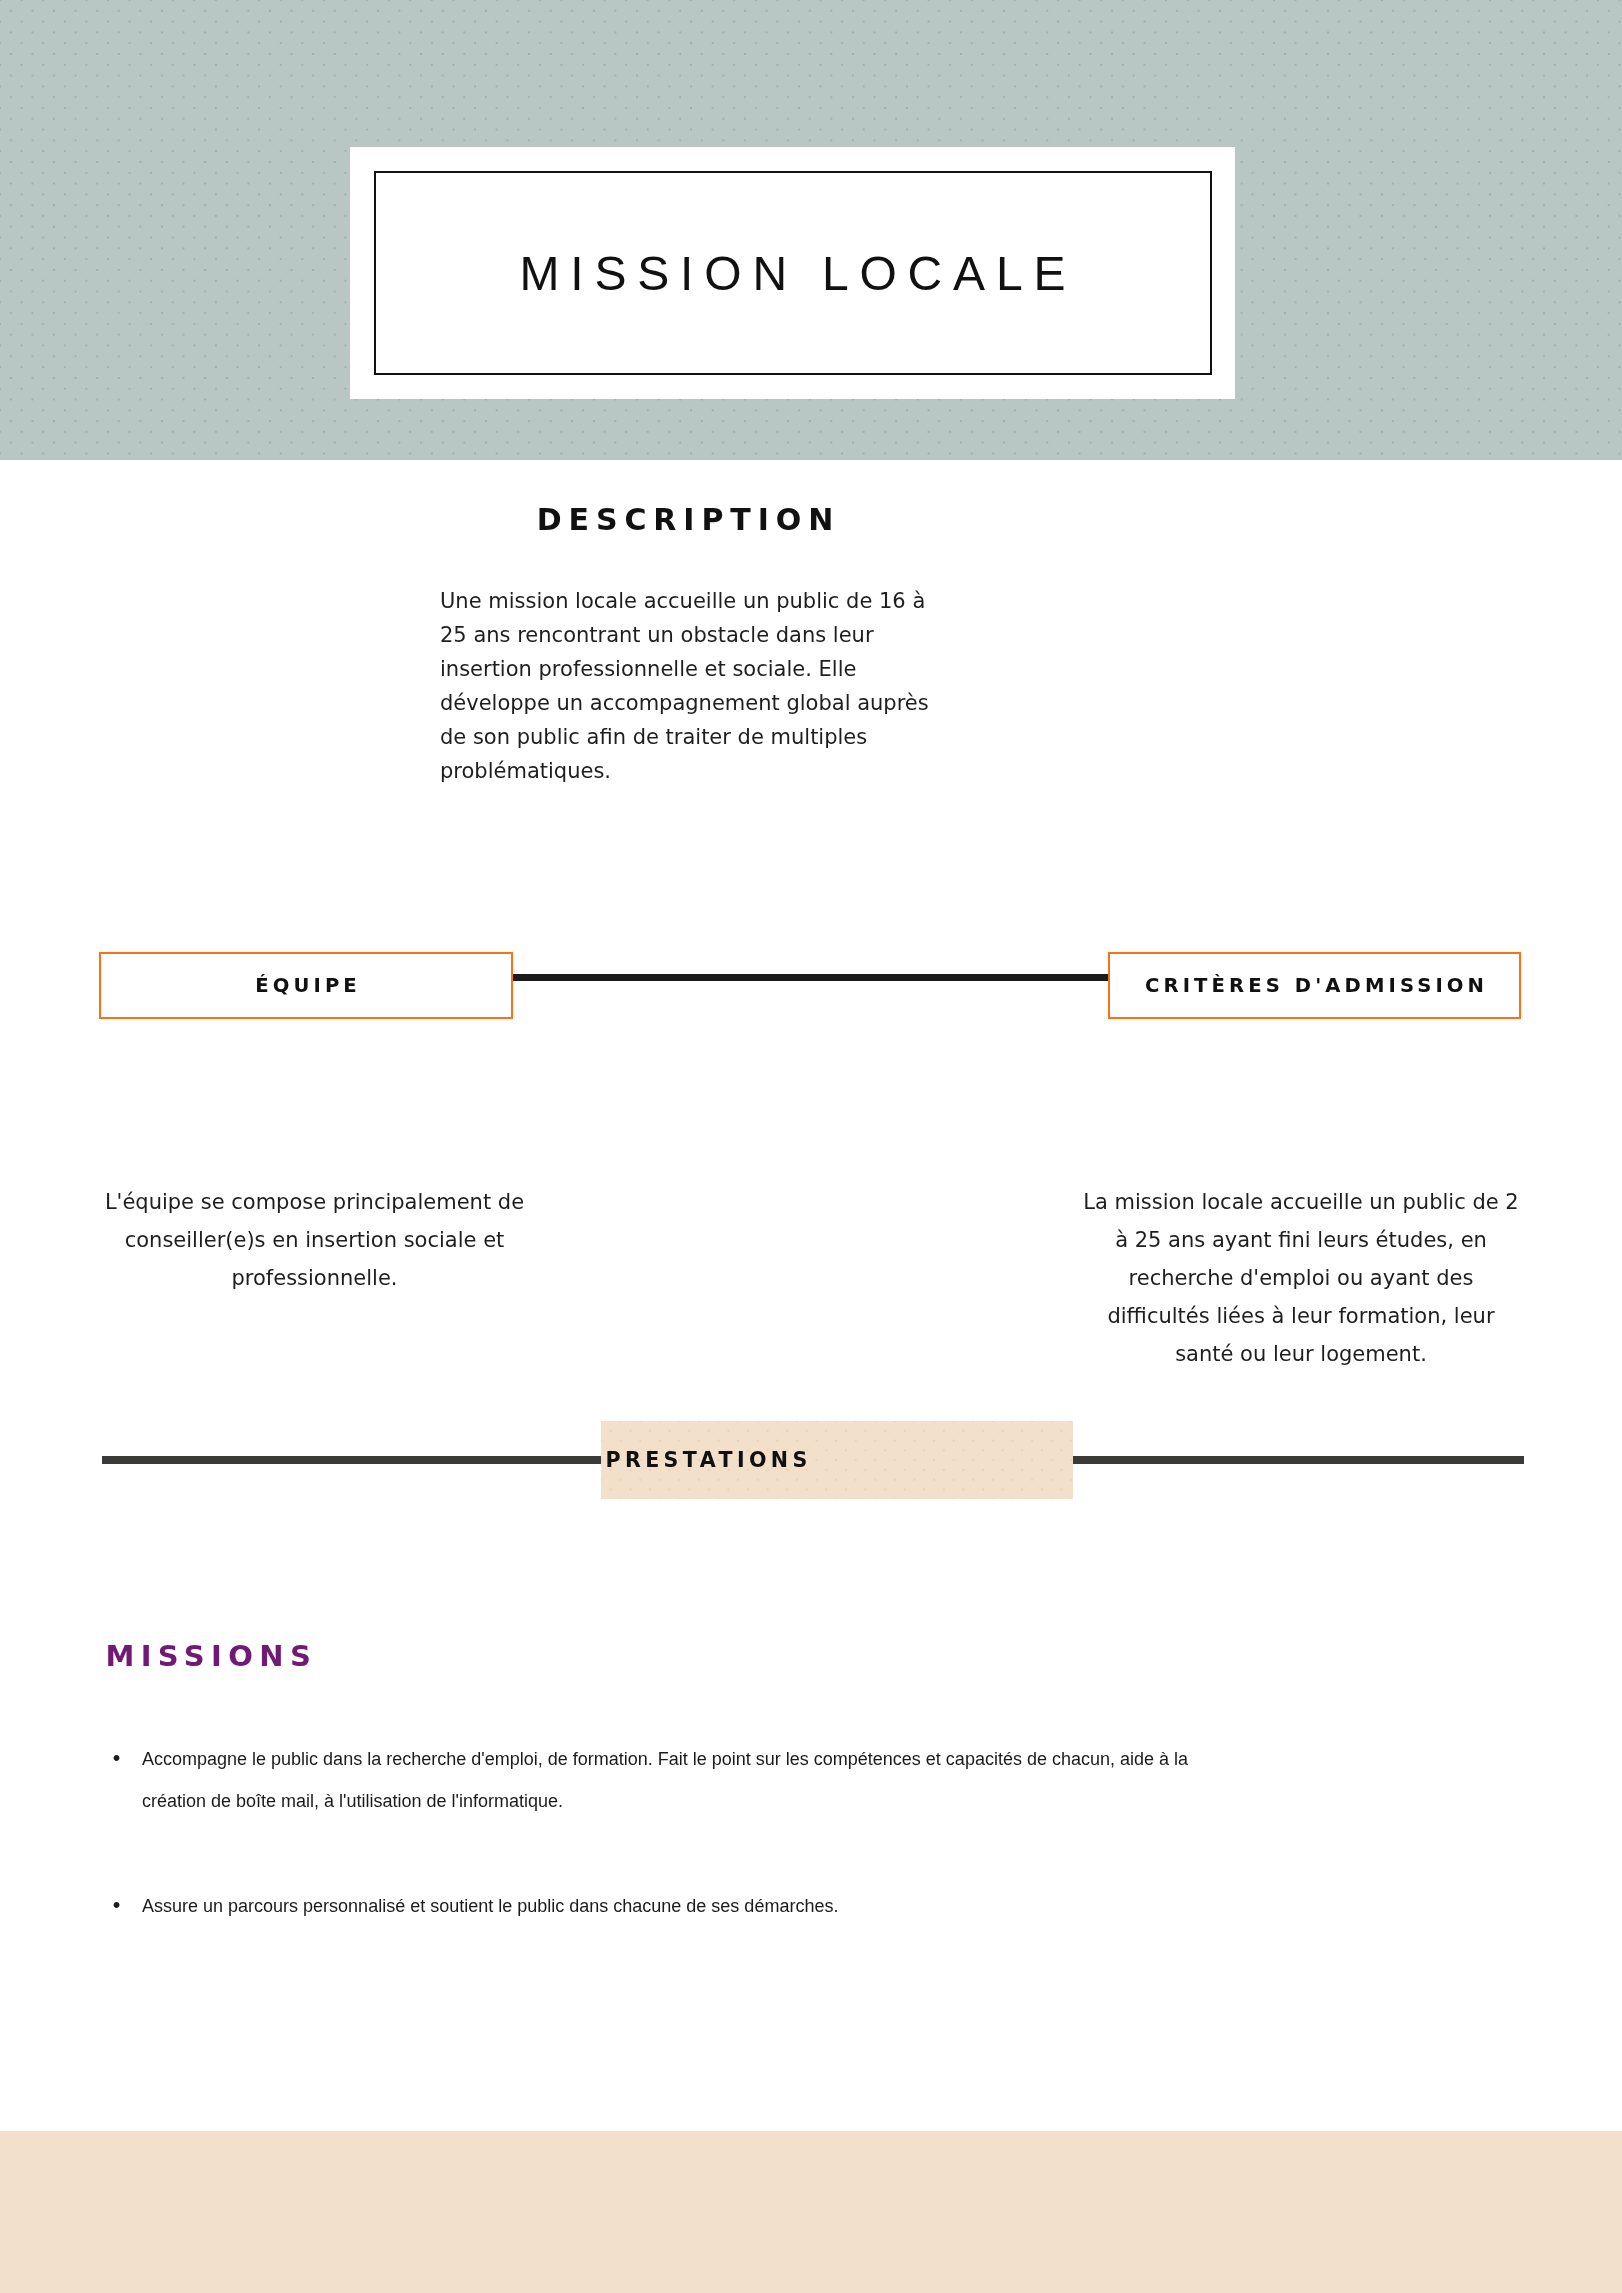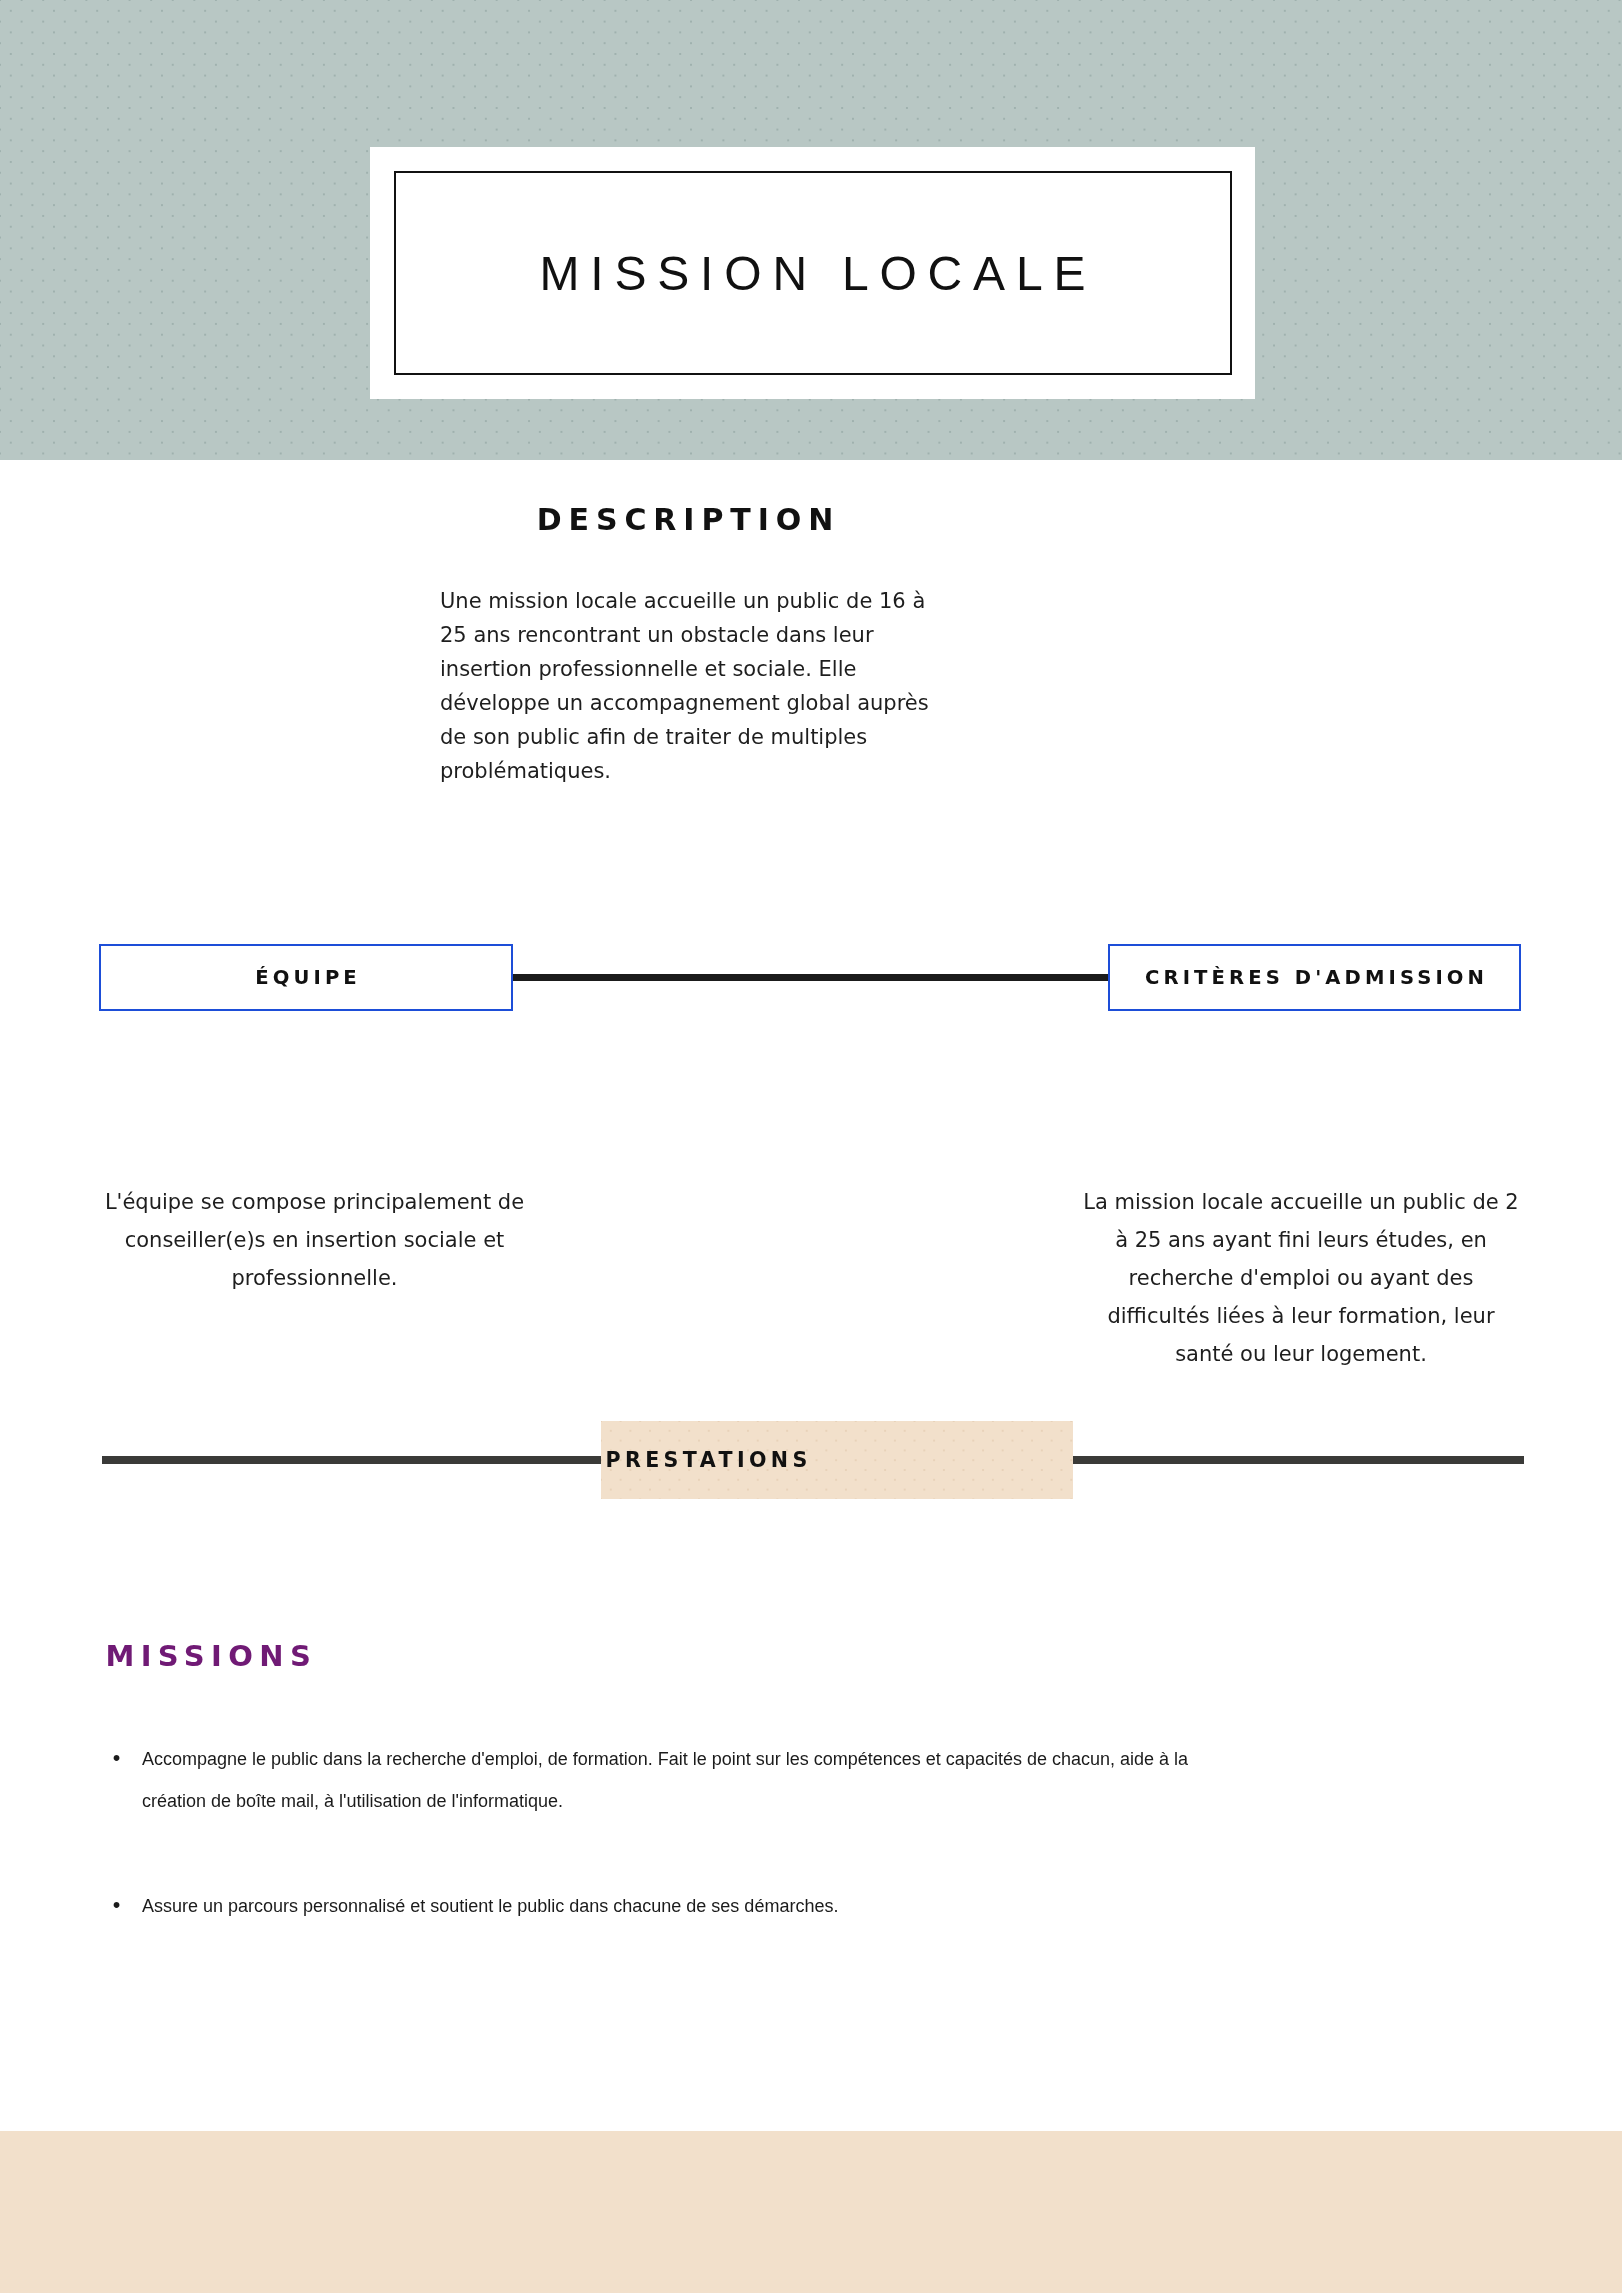--- a/index.html
+++ b/index.html
@@ -24,21 +24,21 @@
     height: 460px;
     background-color: #b8c7c4;
     background-image:
       radial-gradient(#9fb1ae 1px, transparent 1.2px),
       radial-gradient(#9fb1ae 1px, transparent 1.2px);
     background-size: 21.6px 21.6px, 21.6px 21.6px;
     background-position: 0 0, 10.8px 10.8px;
   }
   #title-mat {
     position: absolute;
-    left: 370px; top: 147px;
+    left: 350px; top: 147px;
     width: 885px; height: 252px;
     background: #ffffff;
     display: flex;
     align-items: center;
     justify-content: center;
   }
   #title-frame {
     width: 838px;
     height: 204px;
     border: 2.9px solid #111111;
@@ -84,23 +84,23 @@
 
   
   #link-row {
     position: absolute;
     left: 0; top: 944px;
     width: 1622px;
     height: 71px;
   }
   .label-box {
     position: absolute;
-    top: 0;
+    top: 8px;
     height: 67px;
-    border: 2px solid #1d4ed8;
+    border: 2px solid #f97316;
     box-sizing: border-box;
     background: #ffffff;
     display: flex;
     align-items: center;
     justify-content: center;
     z-index: 2;
   }
   #equipe-box { left: 99px; width: 414px; }
   #criteres-box { left: 1108px; width: 413px; }
   .box-label {

